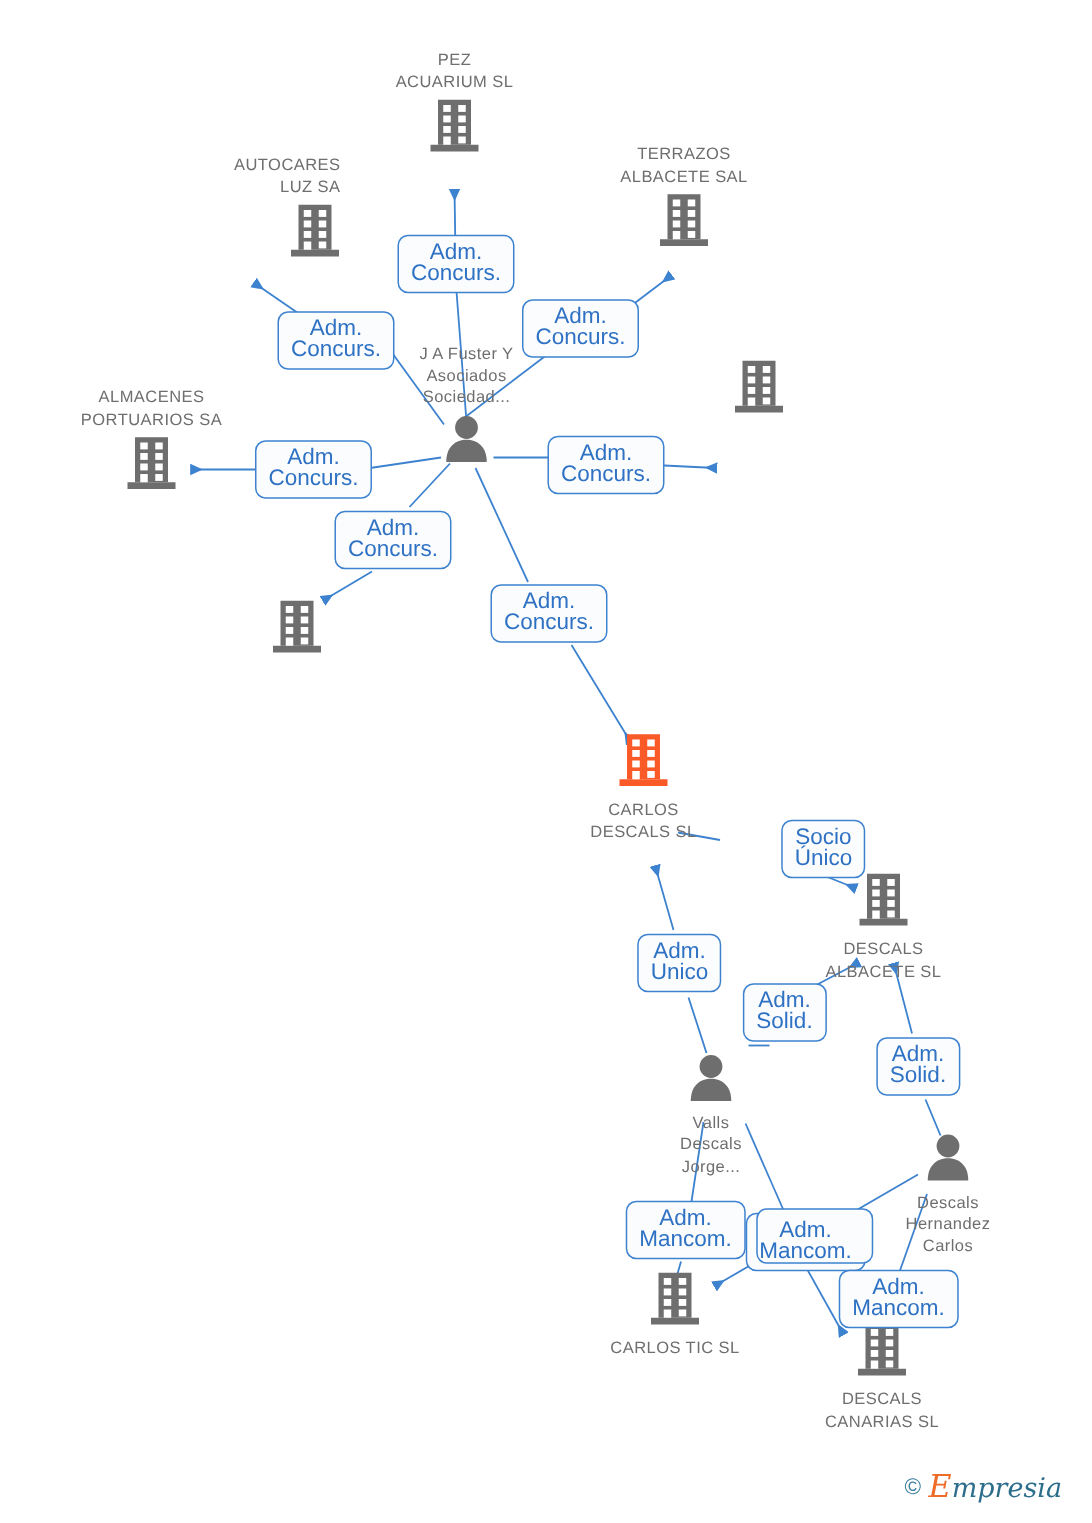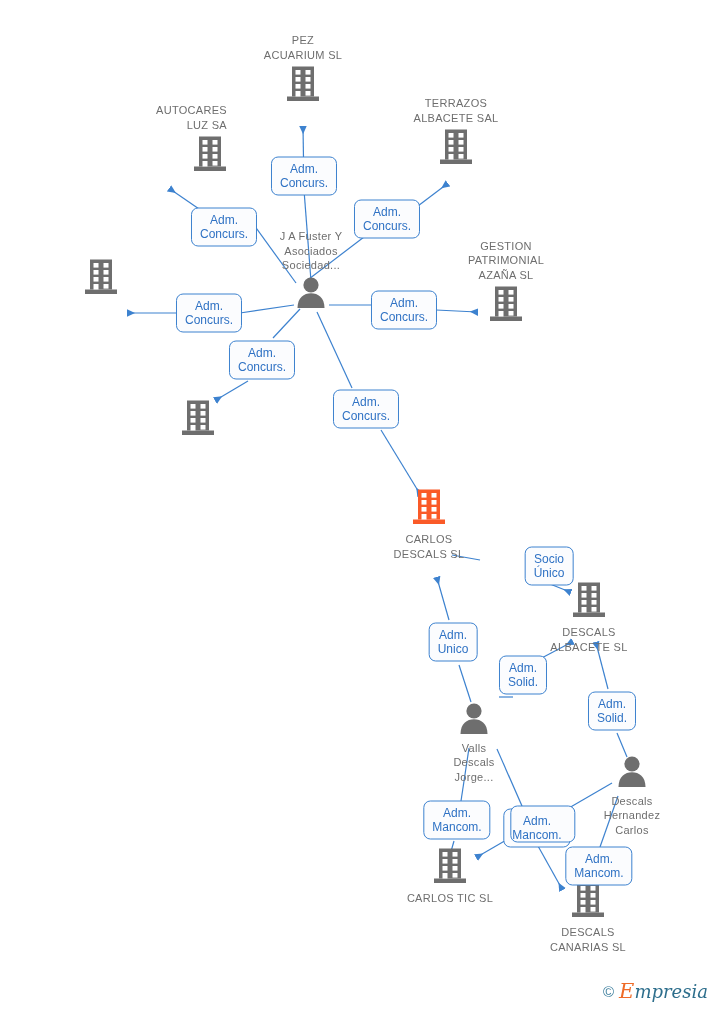--- a/index.html
+++ b/index.html
@@ -19,21 +19,21 @@
     font-size:11px;line-height:14.5px;color:#6e6e6e;letter-spacing:.3px;
     white-space:pre-line;margin-top:2px;
   }
   .node.cap-above .caption{margin:0 0 3px 0;}
 
   
   .chip{
     position:absolute;transform:translate(-50%,-50%);
     border:1.3px solid #3d82cf;border-radius:7px;
     background:#fbfcfe;
-    color:#2f72c4;font-size:12px;line-height:14px;
+    color:#2f72c4;font-size:15px;line-height:14px;
     padding:4px 8px 5px 8px;text-align:center;white-space:pre-line;
     box-sizing:border-box;
     box-shadow:0 0 0 0 rgba(0,0,0,0);
   }
   .chip.stacked:before{
     content:"";position:absolute;left:6px;top:-4px;right:-6px;bottom:4px;
     border:1.3px solid #3d82cf;border-radius:7px;background:#fbfcfe;
     z-index:-1;
   }
 
@@ -143,37 +143,36 @@
       <div class="node cap-above" style="left: 311px; top: 229px;">
         <div class="caption">J A Fuster Y
 Asociados
 Sociedad...</div>
         <div class="ico"><svg width="34" height="33" viewBox="0 0 34 33" aria-hidden="true">
             <circle cx="17" cy="9" r="7.6" fill="#6e6e6e"></circle>
             <path d="M3.5 32 C3.5 21.5 10 17.2 17 17.2 C24 17.2 30.5 21.5 30.5 32 Z" fill="#6e6e6e"></path>
           </svg></div>
       </div>
       <div class="node cap-above" style="left: 101px; top: 258px;">
+        <div class="caption">ALMACENES
+PORTUARIOS SA</div>
         <div class="ico"><svg width="34" height="38" viewBox="0 0 34 38" aria-hidden="true">
             <rect x="6" y="1.5" width="22" height="30" fill="#6e6e6e"></rect>
             <rect x="1" y="31.5" width="32" height="4.5" fill="#6e6e6e"></rect>
             <rect x="9.5" y="5" width="5" height="4.6" fill="#fff"></rect>
             <rect x="19.5" y="5" width="5" height="4.6" fill="#fff"></rect>
             <rect x="9.5" y="12" width="5" height="4.6" fill="#fff"></rect>
             <rect x="19.5" y="12" width="5" height="4.6" fill="#fff"></rect>
             <rect x="9.5" y="19" width="5" height="4.6" fill="#fff"></rect>
             <rect x="19.5" y="19" width="5" height="4.6" fill="#fff"></rect>
             <rect x="9.5" y="26" width="5" height="5.5" fill="#fff"></rect>
             <rect x="19.5" y="26" width="5" height="4.6" fill="#fff"></rect>
           </svg></div>
       </div>
       <div class="node cap-above" style="left: 506px; top: 238.5px;">
-        <div class="caption">GESTION
-PATRIMONIAL
-AZAÑA SL</div>
         <div class="ico"><svg width="34" height="38" viewBox="0 0 34 38" aria-hidden="true">
             <rect x="6" y="1.5" width="22" height="30" fill="#6e6e6e"></rect>
             <rect x="1" y="31.5" width="32" height="4.5" fill="#6e6e6e"></rect>
             <rect x="9.5" y="5" width="5" height="4.6" fill="#fff"></rect>
             <rect x="19.5" y="5" width="5" height="4.6" fill="#fff"></rect>
             <rect x="9.5" y="12" width="5" height="4.6" fill="#fff"></rect>
             <rect x="19.5" y="12" width="5" height="4.6" fill="#fff"></rect>
             <rect x="9.5" y="19" width="5" height="4.6" fill="#fff"></rect>
             <rect x="19.5" y="19" width="5" height="4.6" fill="#fff"></rect>
             <rect x="9.5" y="26" width="5" height="5.5" fill="#fff"></rect>

